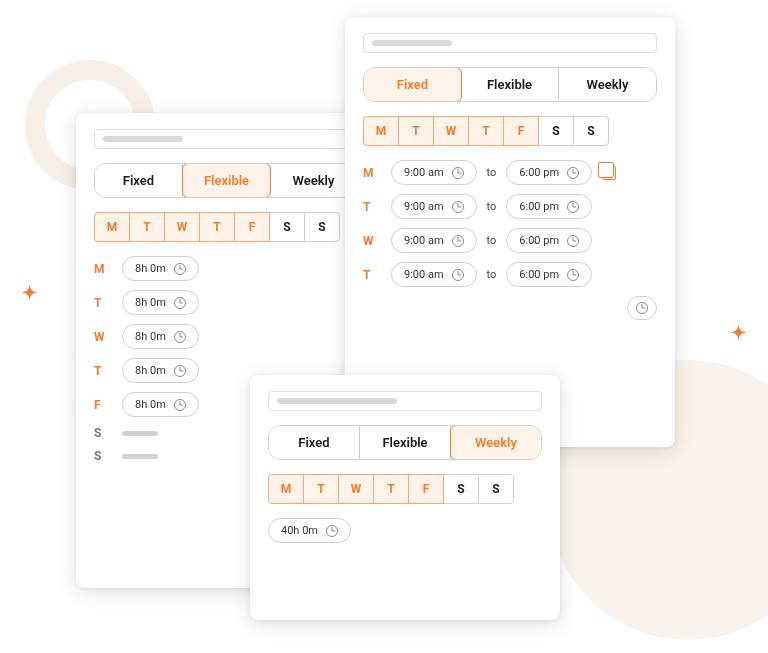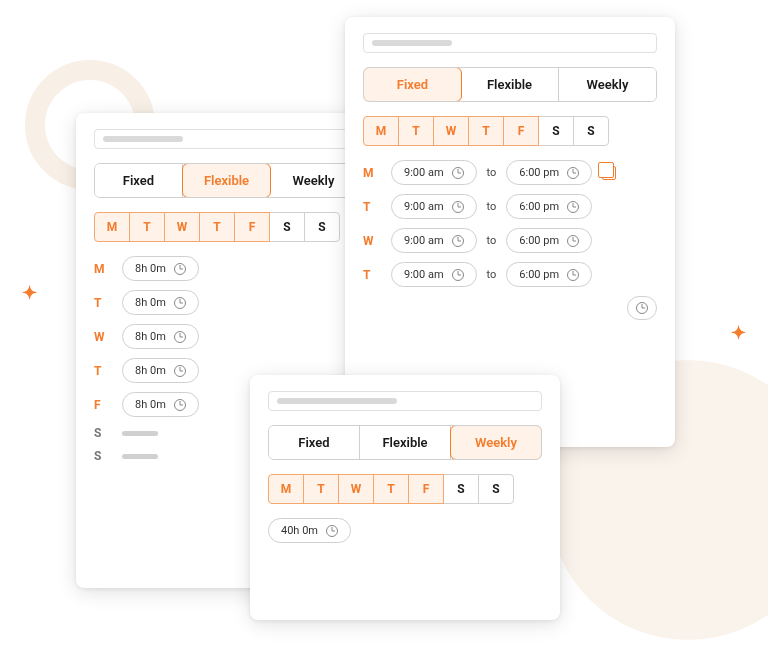--- a/index.html
+++ b/index.html
@@ -54,21 +54,21 @@
     padding: 0 8px;
   }
   .title-skeleton {
     width: 80px; height: 6px;
     background: #d9d9d9;
     border-radius: 3px;
   }
   .tabs {
     display: flex;
     border: 1px solid #d0d0d0;
-    border-radius: 6px;
+    border-radius: 12px;
     overflow: hidden;
     margin-bottom: 14px;
   }
   .tab {
     flex: 1;
     text-align: center;
     padding: 9px 4px;
     font-size: 13px;
     font-weight: 600;
     color: #1a1a1a;

